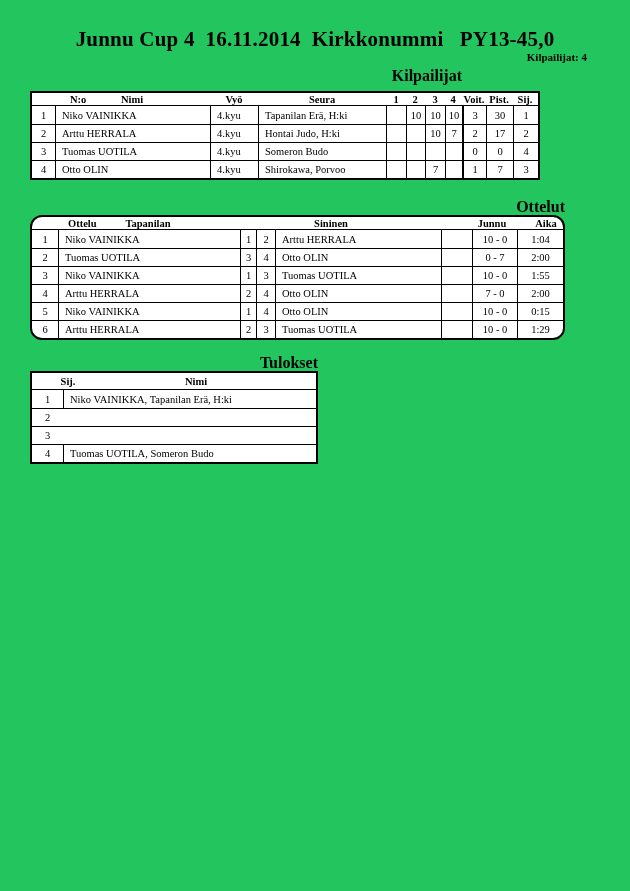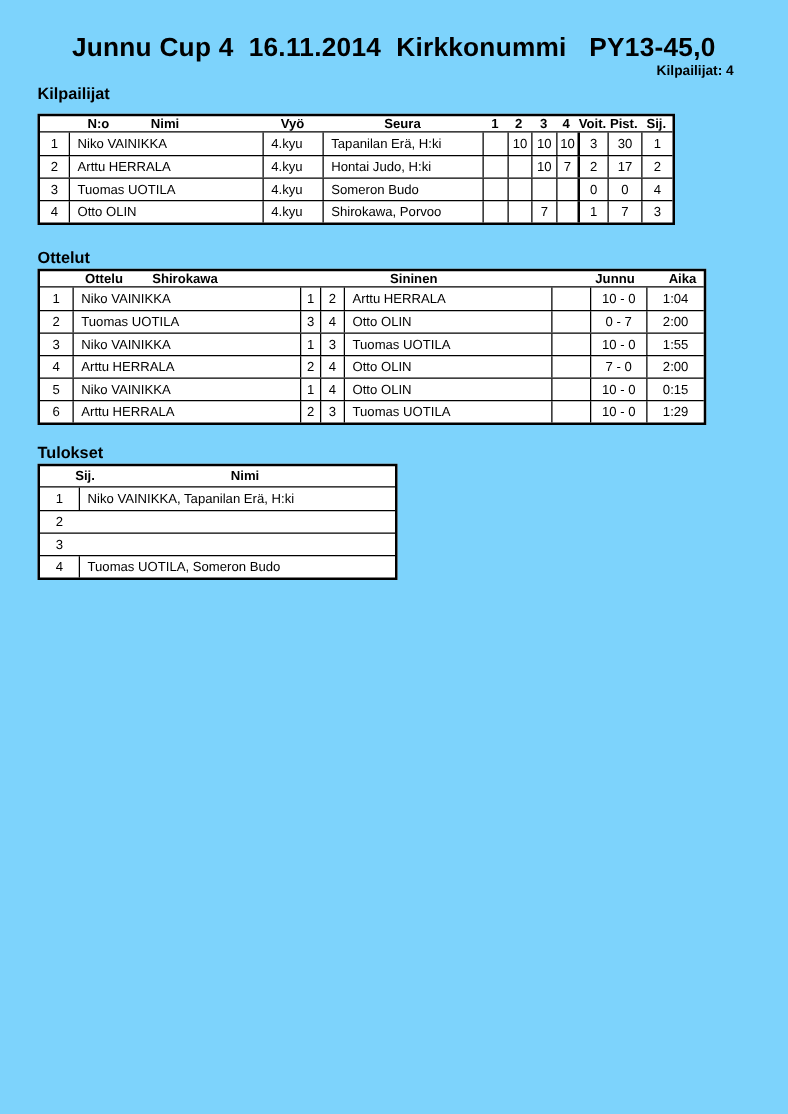--- a/index.html
+++ b/index.html
@@ -1,48 +1,48 @@
 <!DOCTYPE html>
 <html><head>
 <meta charset="utf-8">
 <style>
   * { margin:0; padding:0; box-sizing:border-box; }
   html,body { background:#e9e9e9; }
   .page {
     position:relative;
     width:630px; height:891px;
-    background:#7dd3fc;
-    font-family:Liberation Sans, sans-serif;
+    background:#22c55e;
+    font-family:Liberation Serif, serif;
     color:#000;
     overflow:hidden;
     margin:0 auto;
   }
   .page-title {
     position:absolute; top:27px; left:0; width:100%;
     text-align:center; font-size:21px; font-weight:bold;
     white-space:pre; letter-spacing:0.2px;
   }
   .count-label {
     position:absolute; top:51px; right:43px;
     font-size:11px; font-weight:bold;
   }
   .section-label {
-    position:absolute; font-size:13px; font-weight:bold; text-align:left;
+    position:absolute; font-size:16px; font-weight:bold; text-align:right;
   }
   #lbl-competitors { top:67px;  left:30px; width:432px; }
   #lbl-matches     { top:198px; left:30px; width:535px; }
   #lbl-results     { top:354px; left:30px; width:288px; }
 
   .tbl {
     position:absolute; left:30px;
     border:2px solid #000; background:#fff;
     font-size:10.5px;
   }
   #tbl-competitors { top:91px;  width:510px; }
-  #tbl-matches     { top:215px; width:535px; }
+  #tbl-matches     { top:215px; width:535px;border-radius:12px; }
   #tbl-results     { top:371px; width:288px; }
 
   .t-header {
     position:relative; border-bottom:1px solid #000;
     font-weight:bold; font-size:10.5px;
   }
   #tbl-competitors .t-header, #tbl-matches .t-header { height:13px; }
   #tbl-results .t-header { height:17px; }
   .t-header span {
     position:absolute; top:50%; transform:translate(-50%,-50%);
@@ -144,21 +144,21 @@
           <div class="cell">7</div>
           <div class="cell">3</div>
         </div>
       </div>
   </div>
 
   <div class="section-label" id="lbl-matches">Ottelut</div>
   <div class="tbl" id="tbl-matches">
     <div class="t-header">
       <span class="left-pos" style="left:0px">Ottelu</span>
-      <span style="left:116px">Shirokawa</span>
+      <span style="left:116px">Tapanilan</span>
       <span style="left:299px">Sininen</span>
       <span style="left:460px">Junnu</span>
       <span style="left:514px">Aika</span>
     </div>
     <div>
 
         <div class="grid-row cols-matches">
           <div class="cell">1</div>
           <div class="cell left">Niko VAINIKKA</div>
           <div class="cell">1</div>

